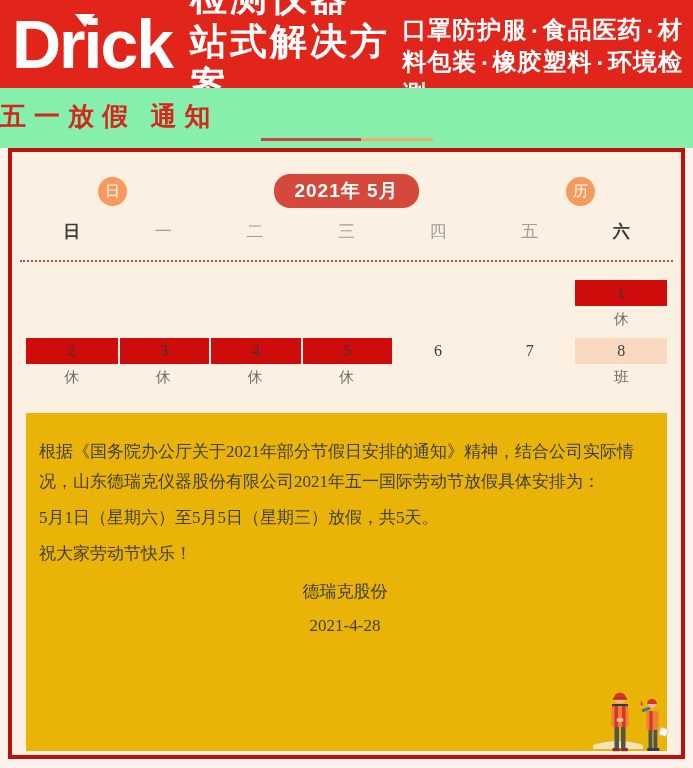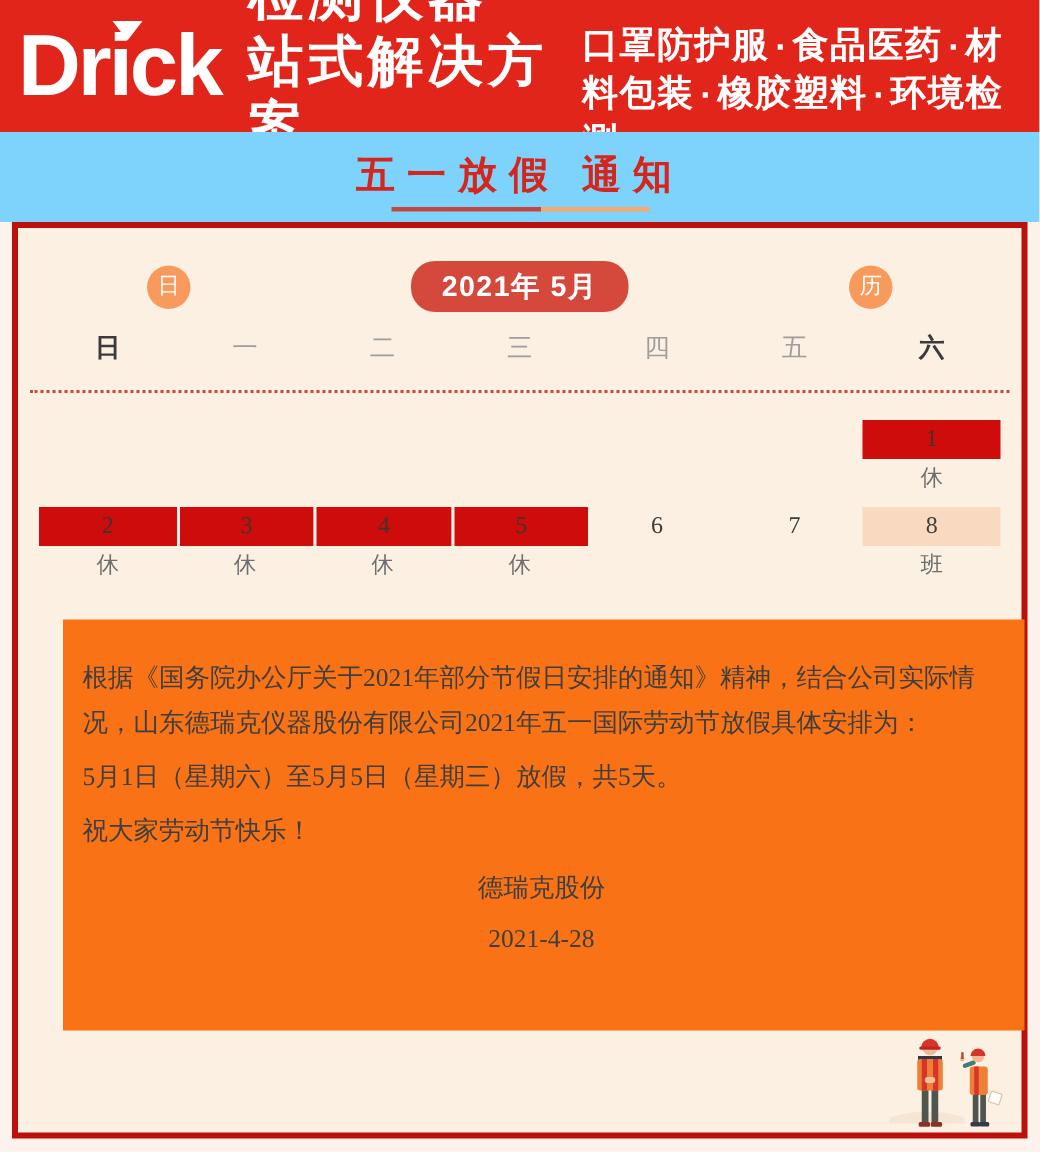--- a/index.html
+++ b/index.html
@@ -12,39 +12,39 @@
   }
 
   
   .header {
     position:absolute; left:0; top:0; width:693px; height:88px;
     background:#e2251b; display:flex; align-items:center;
     padding:0 8px 0 12px; gap:14px;
   }
   .logo {
     position:relative; color:#fff; font-family:"Liberation Sans","DejaVu Sans",sans-serif;
-    font-weight:bold; font-size:58px; letter-spacing:-2px; line-height:88px;
+    font-weight:bold; font-size:68px; letter-spacing:-2px; line-height:88px;
     flex:0 0 auto; padding-right:4px;
   }
   .logo-tri {
     position:absolute; left:63px; top:14px; width:0; height:0;
     border-left:10px solid transparent; border-right:10px solid transparent;
     border-top:13px solid #fff;
   }
   .header-text {
     flex:1; display:flex; flex-direction:row; align-items:flex-end;
     color:#fff; font-family:Liberation Mono, monospace;
   }
   .header-tagline { font-size:37px; font-weight:bold; letter-spacing:3px; line-height:44px; }
   .header-cats   { font-size:24px; font-weight:bold; letter-spacing:1px; margin-top:2px; }
 
   
   .band {
     position:absolute; left:0; top:88px; width:693px; height:60px;
-    background:#7dd3fc; text-align:center;
+    background:#86efac; text-align:left;
   }
   .band-title {
     display:inline-block; margin-top:11px;
     font-size:26px; font-weight:bold; color:#d4261d; letter-spacing:8px;
   }
   .band-underline {
     width:172px; height:3px; margin:4px auto 0;
     background:linear-gradient(to right,#c5463c 0 58%,#f2aa6e 58% 100%);
   }
 
@@ -81,22 +81,22 @@
   .week-1 { margin-top:18px; }
   .week-2 { margin-top:8px; }
   .cell .num  { height:26px; line-height:26px; font-size:16px; color:#3b3b3b; }
   .cell .note { height:24px; line-height:26px; font-size:15px; color:#6e6e6e; }
   .cell.holiday .num { background:#cf0c0c; color:#3f3430; }
   .cell.holiday + .cell.holiday .num { border-left:2px solid #fdf2ea; }
   .cell.work .num { background:#f9d9c0; color:#3f3f3f; }
 
   
   .panel {
-    position:absolute; left:30px; top:261px; width:calc(100% - 28px); height:274px;
-    background:#f97316; padding:24px 16px 0 13px;
+    position:absolute; left:14px; top:261px; width:calc(100% - 28px); height:338px;
+    background:#eab308; padding:24px 16px 0 13px;
     font-size:17px; color:#3e3e3e;
   }
   .panel p { line-height:30px; margin-top:6px; }
   .panel p.first { margin-top:0; }
   .sig-block { text-align:center; margin-top:8px; }
   .sig-line  { line-height:30px; }
   .date-line { line-height:30px; margin-top:4px; }
 
   .workers { position:absolute; right:8px; bottom:0; width:82px; height:66px; }
 </style>

